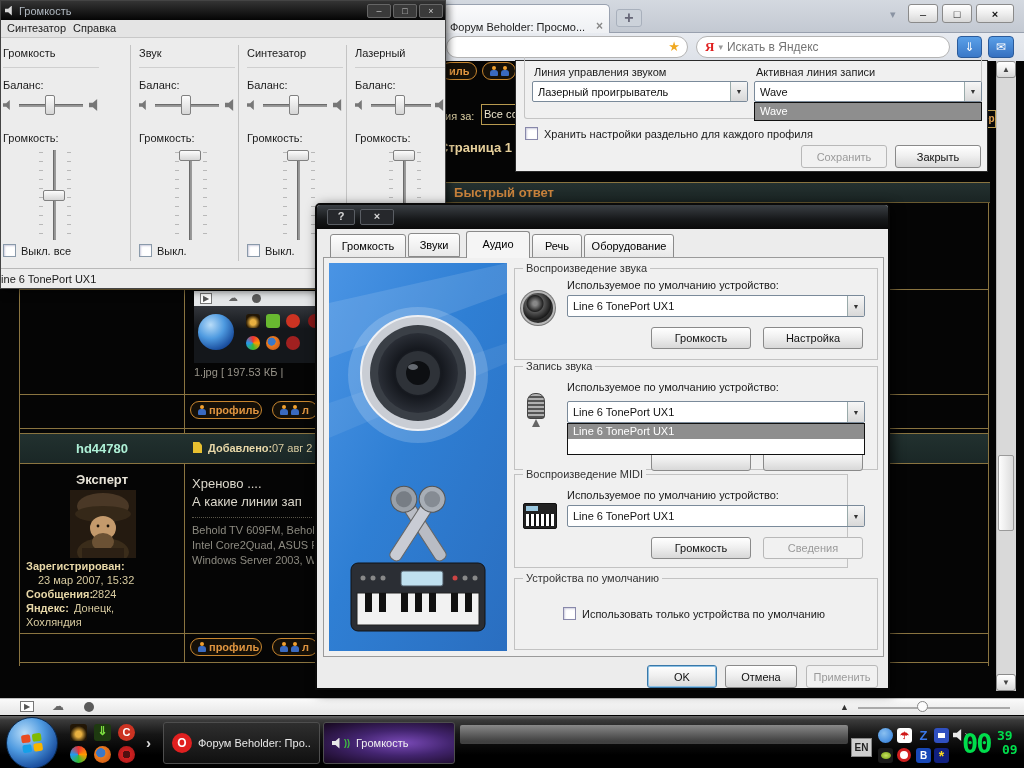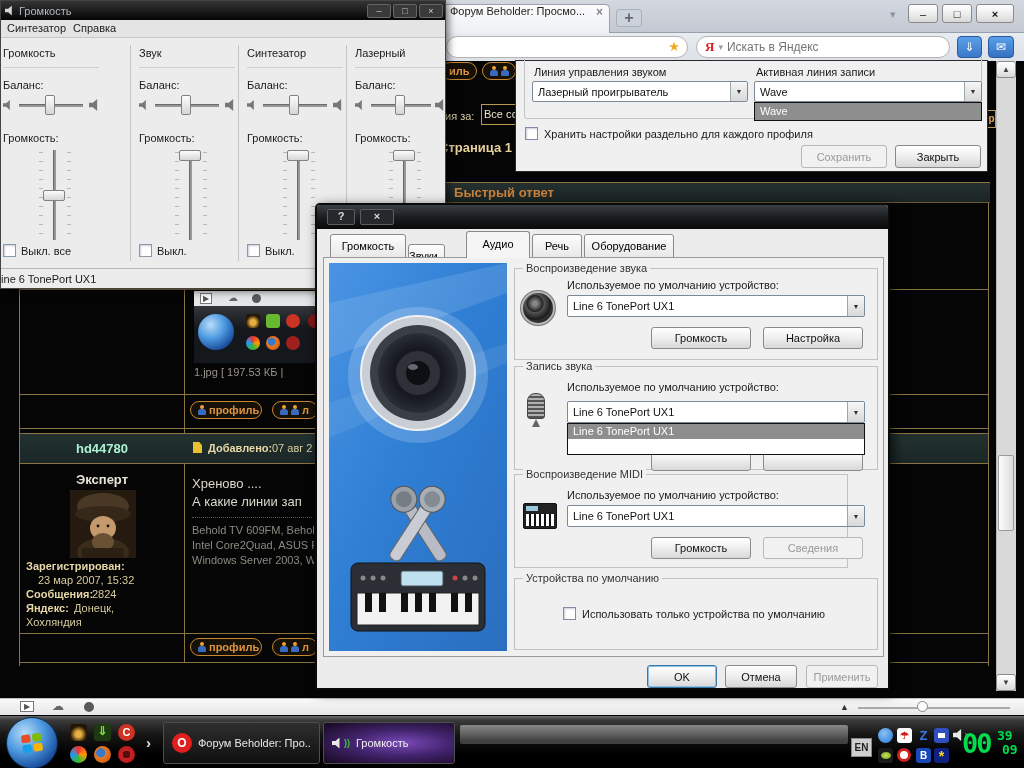--- a/index.html
+++ b/index.html
@@ -43,21 +43,21 @@
 .tbtn{background:linear-gradient(#2e2e2e,#101010);border:1px solid #4e4e4e;border-radius:3px;display:flex;align-items:center;gap:6px;padding:0 8px}
 .qlic{width:17px;height:17px;border-radius:3px}
 .tric{width:15px;height:15px;border-radius:3px;display:flex;align-items:center;justify-content:center;font-size:10px;font-weight:bold}
 .clock{font-family:"DejaVu Sans Mono",monospace;font-weight:bold;color:#00dd4c}
 </style>
 </head>
 <body>
 
 <div class="a" style="left:0;top:0;width:1024px;height:61px;z-index:8">
   <div class="a" style="left:0;top:0;width:1024px;height:33px;background:linear-gradient(#d4d9e0,#c3c9d2);border-bottom:1px solid #98a0ae"></div>
-  <div class="a" style="left:443px;top:4px;width:167px;height:29px;background:linear-gradient(#fbfbfc,#eef0f3);border:1px solid #9aa2b0;border-bottom:none;border-radius:5px 5px 0 0;display:flex;align-items:flex-start;padding:0 6px">
+  <div class="a" style="left:443px;top:4px;width:167px;height:29px;background:linear-gradient(#fbfbfc,#eef0f3);border:1px solid #9aa2b0;border-bottom:none;border-radius:5px 5px 0 0;display:flex;align-items:flex-end;padding:0 6px">
     <span class="t" style="flex:1;overflow:hidden;color:#222">Форум Beholder: Просмо...</span>
     <span style="color:#888;font-size:12px;font-weight:bold">×</span>
   </div>
   <div class="a" style="left:616px;top:9px;width:26px;height:18px;background:#ccd2da;border:1px solid #a8b0bc;border-radius:3px;text-align:center;line-height:16px;color:#667;font-weight:bold">+</div>
   <span class="a" style="left:890px;top:8px;color:#8a93a3;font-size:11px">▾</span>
   <div class="a btn" style="left:908px;top:4px;width:30px;height:19px">
       <span>–</span>
     </div>
   <div class="a btn" style="left:942px;top:4px;width:30px;height:19px">
       <span>□</span>
@@ -318,21 +318,21 @@
   </div>
 </div>
 
 <div class="a" style="left:315px;top:203px;width:575px;height:487px;background:#ececec;border:2px solid #0a0a0a;border-radius:5px 5px 0 0;z-index:50;box-shadow:3px 3px 12px rgba(0,0,0,.7)">
   <div class="a" style="left:0;top:0;width:571px;height:24px;background:linear-gradient(#3a3f44,#16181a 60%,#0a0a0a);border-radius:3px 3px 0 0;display:flex;align-items:center;padding:0 10px">
     <span style="width:28px;height:16px;background:#26282c;border:1px solid #5a5e64;border-radius:2px;color:#d8d8d8;font-weight:bold;font-size:11px;text-align:center;margin-right:5px">?</span>
     <span style="width:34px;height:16px;background:#26282c;border:1px solid #5a5e64;border-radius:2px;color:#d8d8d8;font-weight:bold;font-size:11px;text-align:center">×</span>
   </div>
 
   <div class="a" style="left:13px;top:29px;width:76px;height:24px;background:linear-gradient(#fdfdfd,#e8e8e8);border:1px solid #8a8a8a;border-radius:3px 3px 0 0;text-align:center;font-size:11px;line-height:22px"><span>Громкость</span></div>
-  <div class="a" style="left:91px;top:39px;width:37px;height:24px;background:linear-gradient(#fdfdfd,#e8e8e8);border:1px solid #8a8a8a;border-radius:3px 3px 0 0;text-align:left;font-size:11px;line-height:22px"><span>Звуки</span></div>
+  <div class="a" style="left:91px;top:28px;width:52px;height:24px;background:linear-gradient(#fdfdfd,#e8e8e8);border:1px solid #8a8a8a;border-radius:3px 3px 0 0;text-align:center;font-size:11px;line-height:22px"><span>Звуки</span></div>
   <div class="a" style="left:149px;top:26px;width:64px;height:27px;background:#f5f5f5;border:1px solid #8a8a8a;border-bottom:none;border-radius:3px 3px 0 0;text-align:center;font-size:11px;line-height:24px;z-index:2"><span>Аудио</span></div>
   <div class="a" style="left:215px;top:29px;width:50px;height:24px;background:linear-gradient(#fdfdfd,#e8e8e8);border:1px solid #8a8a8a;border-radius:3px 3px 0 0;text-align:center;font-size:11px;line-height:22px"><span>Речь</span></div>
   <div class="a" style="left:267px;top:29px;width:90px;height:24px;background:linear-gradient(#fdfdfd,#e8e8e8);border:1px solid #8a8a8a;border-radius:3px 3px 0 0;text-align:center;font-size:11px;line-height:22px"><span>Оборудование</span></div>
 
   <div class="a" style="left:6px;top:52px;width:561px;height:400px;background:#f0f0f0;border:1px solid #9a9a9a"></div>
 
   <svg class="a" style="left:12px;top:58px" width="178" height="388" viewBox="0 0 178 388">
     <defs>
       <linearGradient id="bg" x1="0" y1="0" x2="1" y2="1">
         <stop offset="0" stop-color="#4a94e4"></stop>

